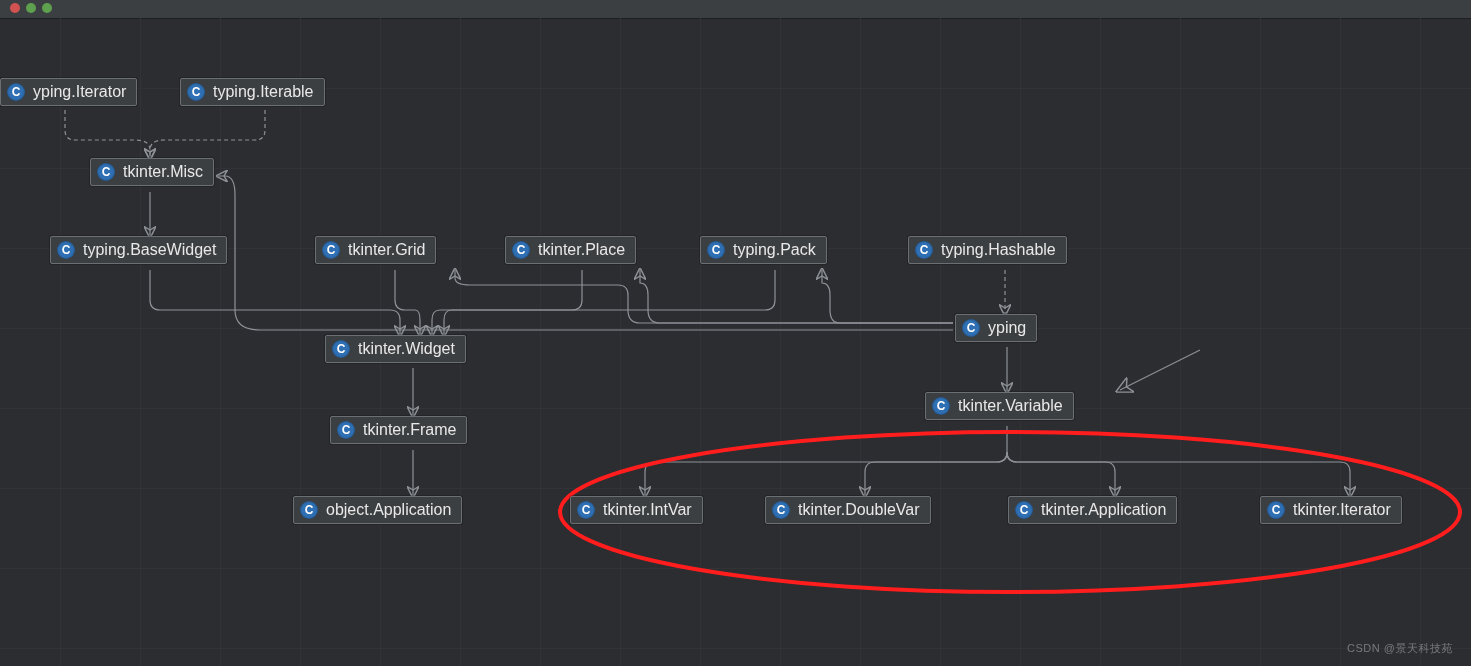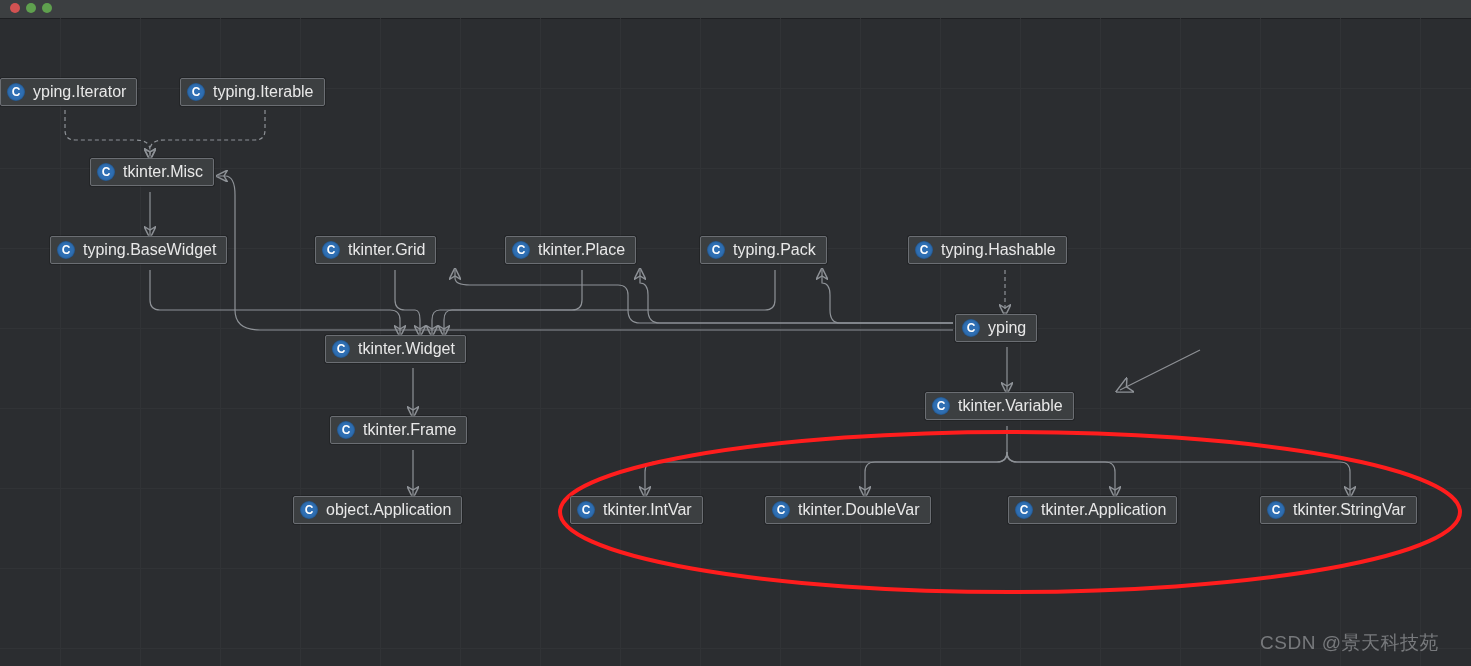--- a/index.html
+++ b/index.html
@@ -68,22 +68,22 @@
     stroke-width: 1.2;
   }
   .edges .dashed { stroke-dasharray: 4 3; }
   .arrow-head { fill: #8e9297; }
   .annot-ellipse {
     stroke: #ff1d1d; stroke-width: 4; fill: none;
   }
   .annot-arrow { stroke: #ff1d1d; stroke-width: 3.5; fill: none; }
   .annot-arrow-head { fill: #ff1d1d; }
   .watermark {
-    position: absolute; right: 32px; bottom: 10px;
-    color: #8a8c8f; font-size: 19px; letter-spacing: .5px;
+    position: absolute; right: 18px; bottom: 10px;
+    color: #8a8c8f; font-size: 11px; letter-spacing: .5px;
     opacity: .8; font-family: Arial, sans-serif;
   }
 </style>
 </head>
 <body>
 
 <div class="toolbar">
   <div class="dots">
     <div class="dot" style="background:#d25252"></div>
     <div class="dot" style="background:#5fa04e"></div>
@@ -198,16 +198,16 @@
 <div class="node" style="left:765px; top:496px;">
   <span class="badge">C</span>
   <span>tkinter.DoubleVar</span>
 </div>
 <div class="node" style="left:1008px; top:496px;">
   <span class="badge">C</span>
   <span>tkinter.Application</span>
 </div>
 <div class="node" style="left:1260px; top:496px;">
   <span class="badge">C</span>
-  <span>tkinter.StringVar</span>
+  <span>tkinter.Iterator</span>
 </div>
 
 <div class="watermark">CSDN @景天科技苑</div>
 
 </body></html>

